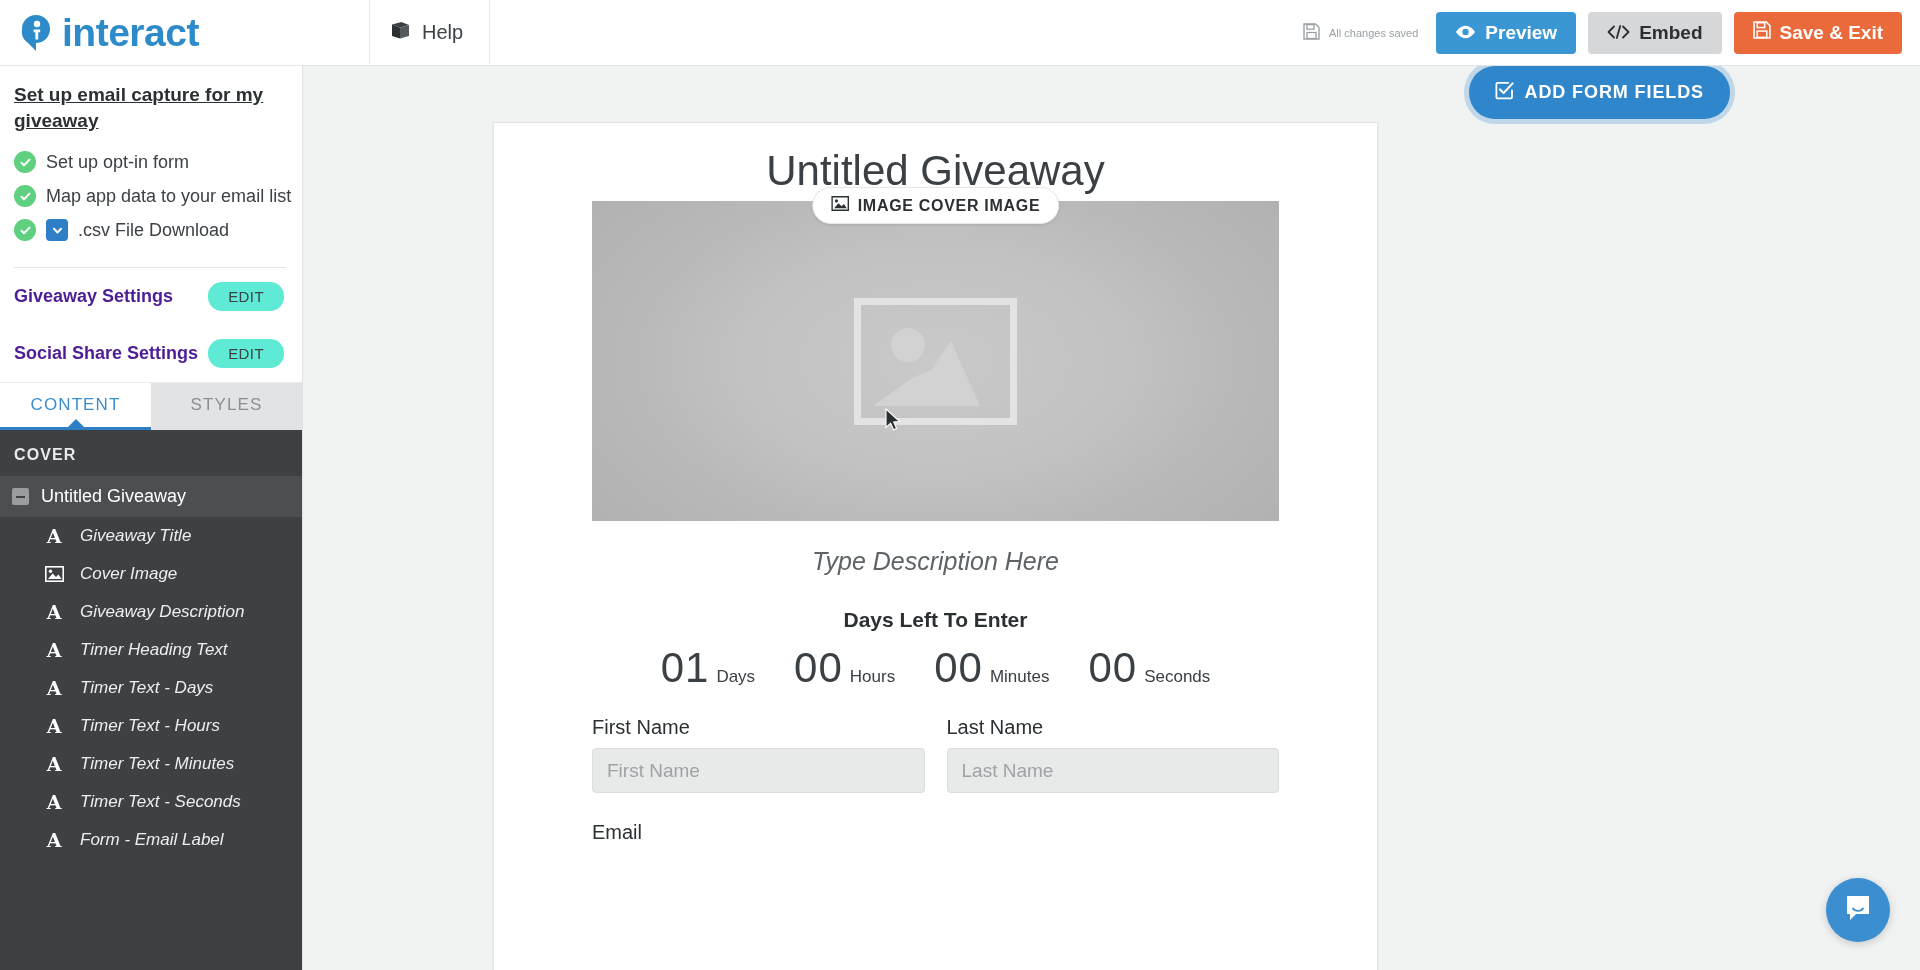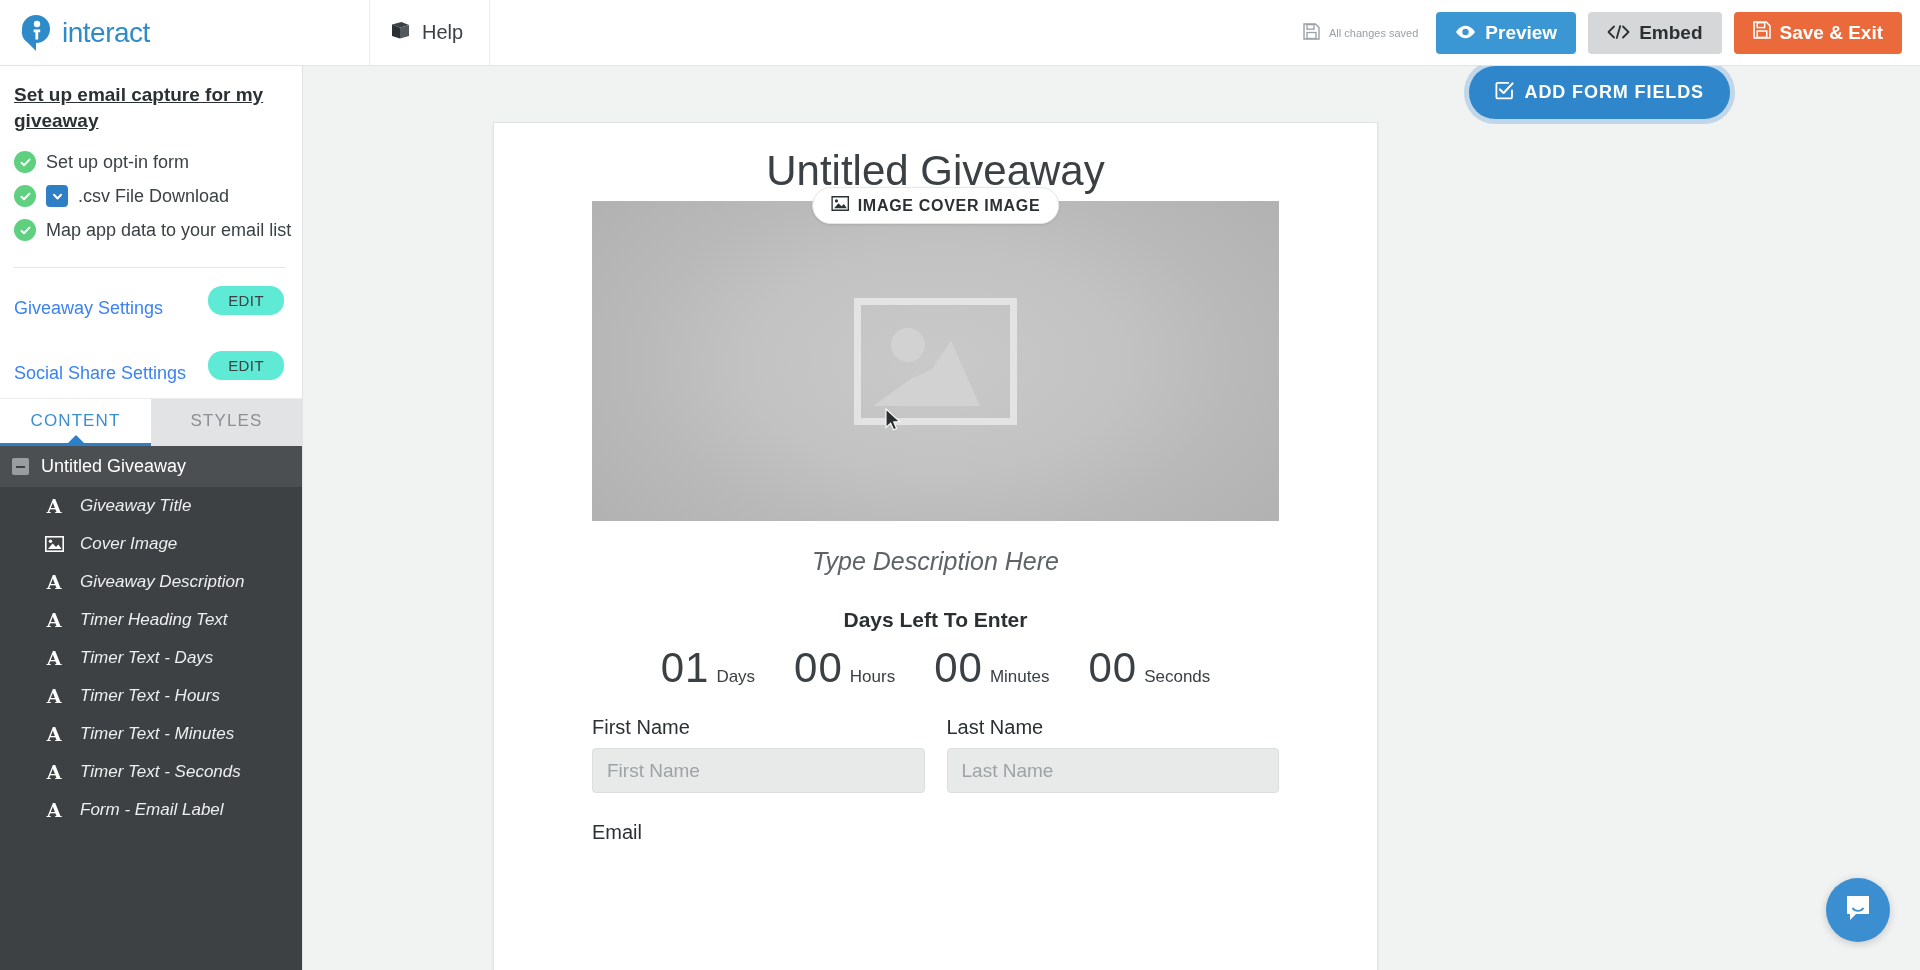--- a/index.html
+++ b/index.html
@@ -15,21 +15,21 @@
   .topbar {
     position: absolute; top: 0; left: 0; width: 1920px; height: 66px;
     background: #ffffff; border-bottom: 1px solid #e2e4e5;
     display: flex; align-items: center;
   }
   .brand {
     width: 370px; height: 66px; display: flex; align-items: center;
     padding-left: 16px; border-right: 1px solid #e8eaeb;
   }
   .brand-logo { width: 40px; height: 40px; position: relative; margin-right: 6px; }
-  .brand-name { font-size: 28px; font-weight: 400; color: #2e8bc9; letter-spacing: -0.5px; }
+  .brand-name { font-size: 39px; font-weight: 700; color: #2e8bc9; letter-spacing: -0.5px; }
 
   .help-btn {
     height: 66px; display: flex; align-items: center; gap: 11px;
     padding: 0 26px 0 20px; border-right: 1px solid #e8eaeb; cursor: pointer;
   }
   .help-btn .lbl { font-size: 20px; color: #3b4145; }
 
   .topbar-right {
     margin-left: auto; display: flex; align-items: center; gap: 12px; padding-right: 18px;
   }
@@ -63,21 +63,21 @@
   .csv-box {
     width: 22px; height: 22px; border-radius: 4px; background: #2e7fc6;
     display: flex; align-items: center; justify-content: center; flex: 0 0 auto;
   }
   .divider { height: 1px; background: #e4e6e7; margin: 6px 16px 0 14px; }
 
   .settings-row {
     display: flex; align-items: center; justify-content: space-between;
     padding: 14px 18px 14px 14px;
   }
-  .settings-label { font-size: 18px; font-weight: 400; color: #3b82f6; margin-top: 16px; }
+  .settings-label { font-size: 18px; font-weight: 700; color: #4c1d95; }
   .edit-btn {
     background: #5eead4; border: none; border-radius: 14px;
     padding: 6px 20px; font-size: 15px; color: #3b4145; cursor: pointer;
     letter-spacing: .4px; font-family: "Liberation Sans", sans-serif;
   }
 
   .tabs { display: flex; height: 48px; border-top: 1px solid #ececec; }
   .tab {
     flex: 1; display: flex; align-items: center; justify-content: center;
     font-size: 17px; letter-spacing: 1.1px; cursor: pointer; position: relative;
@@ -288,54 +288,55 @@
             </svg>
         </span>
         <span class="task-label">Set up opt-in form</span>
       </div>
       <div class="task-row">
         <span class="check-circle">
           <svg width="13" height="13" viewBox="0 0 13 13">
               <path d="M2.5 6.8 L5 9.3 L10.5 3.6" fill="none" stroke="#fff" stroke-width="2" stroke-linecap="round" stroke-linejoin="round"></path>
             </svg>
         </span>
-        <span class="csv-box">
-          <svg width="13" height="13" viewBox="0 0 13 13">
-              <path d="M3 4.8 L6.5 8.4 L10 4.8" fill="none" stroke="#fff" stroke-width="2.1" stroke-linecap="round" stroke-linejoin="round"></path>
-            </svg>
-        </span>
-        <span class="task-label">.csv File Download</span>
+        <span class="task-label">Map app data to your email list</span>
       </div>
       <div class="task-row">
         <span class="check-circle">
           <svg width="13" height="13" viewBox="0 0 13 13">
               <path d="M2.5 6.8 L5 9.3 L10.5 3.6" fill="none" stroke="#fff" stroke-width="2" stroke-linecap="round" stroke-linejoin="round"></path>
             </svg>
         </span>
-        <span class="task-label">Map app data to your email list</span>
+        <span class="csv-box">
+          <svg width="13" height="13" viewBox="0 0 13 13">
+              <path d="M3 4.8 L6.5 8.4 L10 4.8" fill="none" stroke="#fff" stroke-width="2.1" stroke-linecap="round" stroke-linejoin="round"></path>
+            </svg>
+        </span>
+        <span class="task-label">.csv File Download</span>
       </div>
     </div>
 
     <div class="divider"></div>
 
     <div class="settings-row">
       <span class="settings-label">Giveaway Settings</span>
       <button class="edit-btn">EDIT</button>
     </div>
     <div class="settings-row">
       <span class="settings-label">Social Share Settings</span>
       <button class="edit-btn">EDIT</button>
     </div>
 
     <div class="tabs">
       <div class="tab active">CONTENT</div>
       <div class="tab inactive">STYLES</div>
     </div>
 
     <div class="tree">
+      <div class="tree-section">COVER</div>
 
       <div class="tree-root">
         <span class="collapse-box">
             <i></i>
           </span>
         <span class="tree-root-label">Untitled Giveaway</span>
       </div>
 
       <div class="tree-item">
         <span class="tree-icon letter">A</span>

